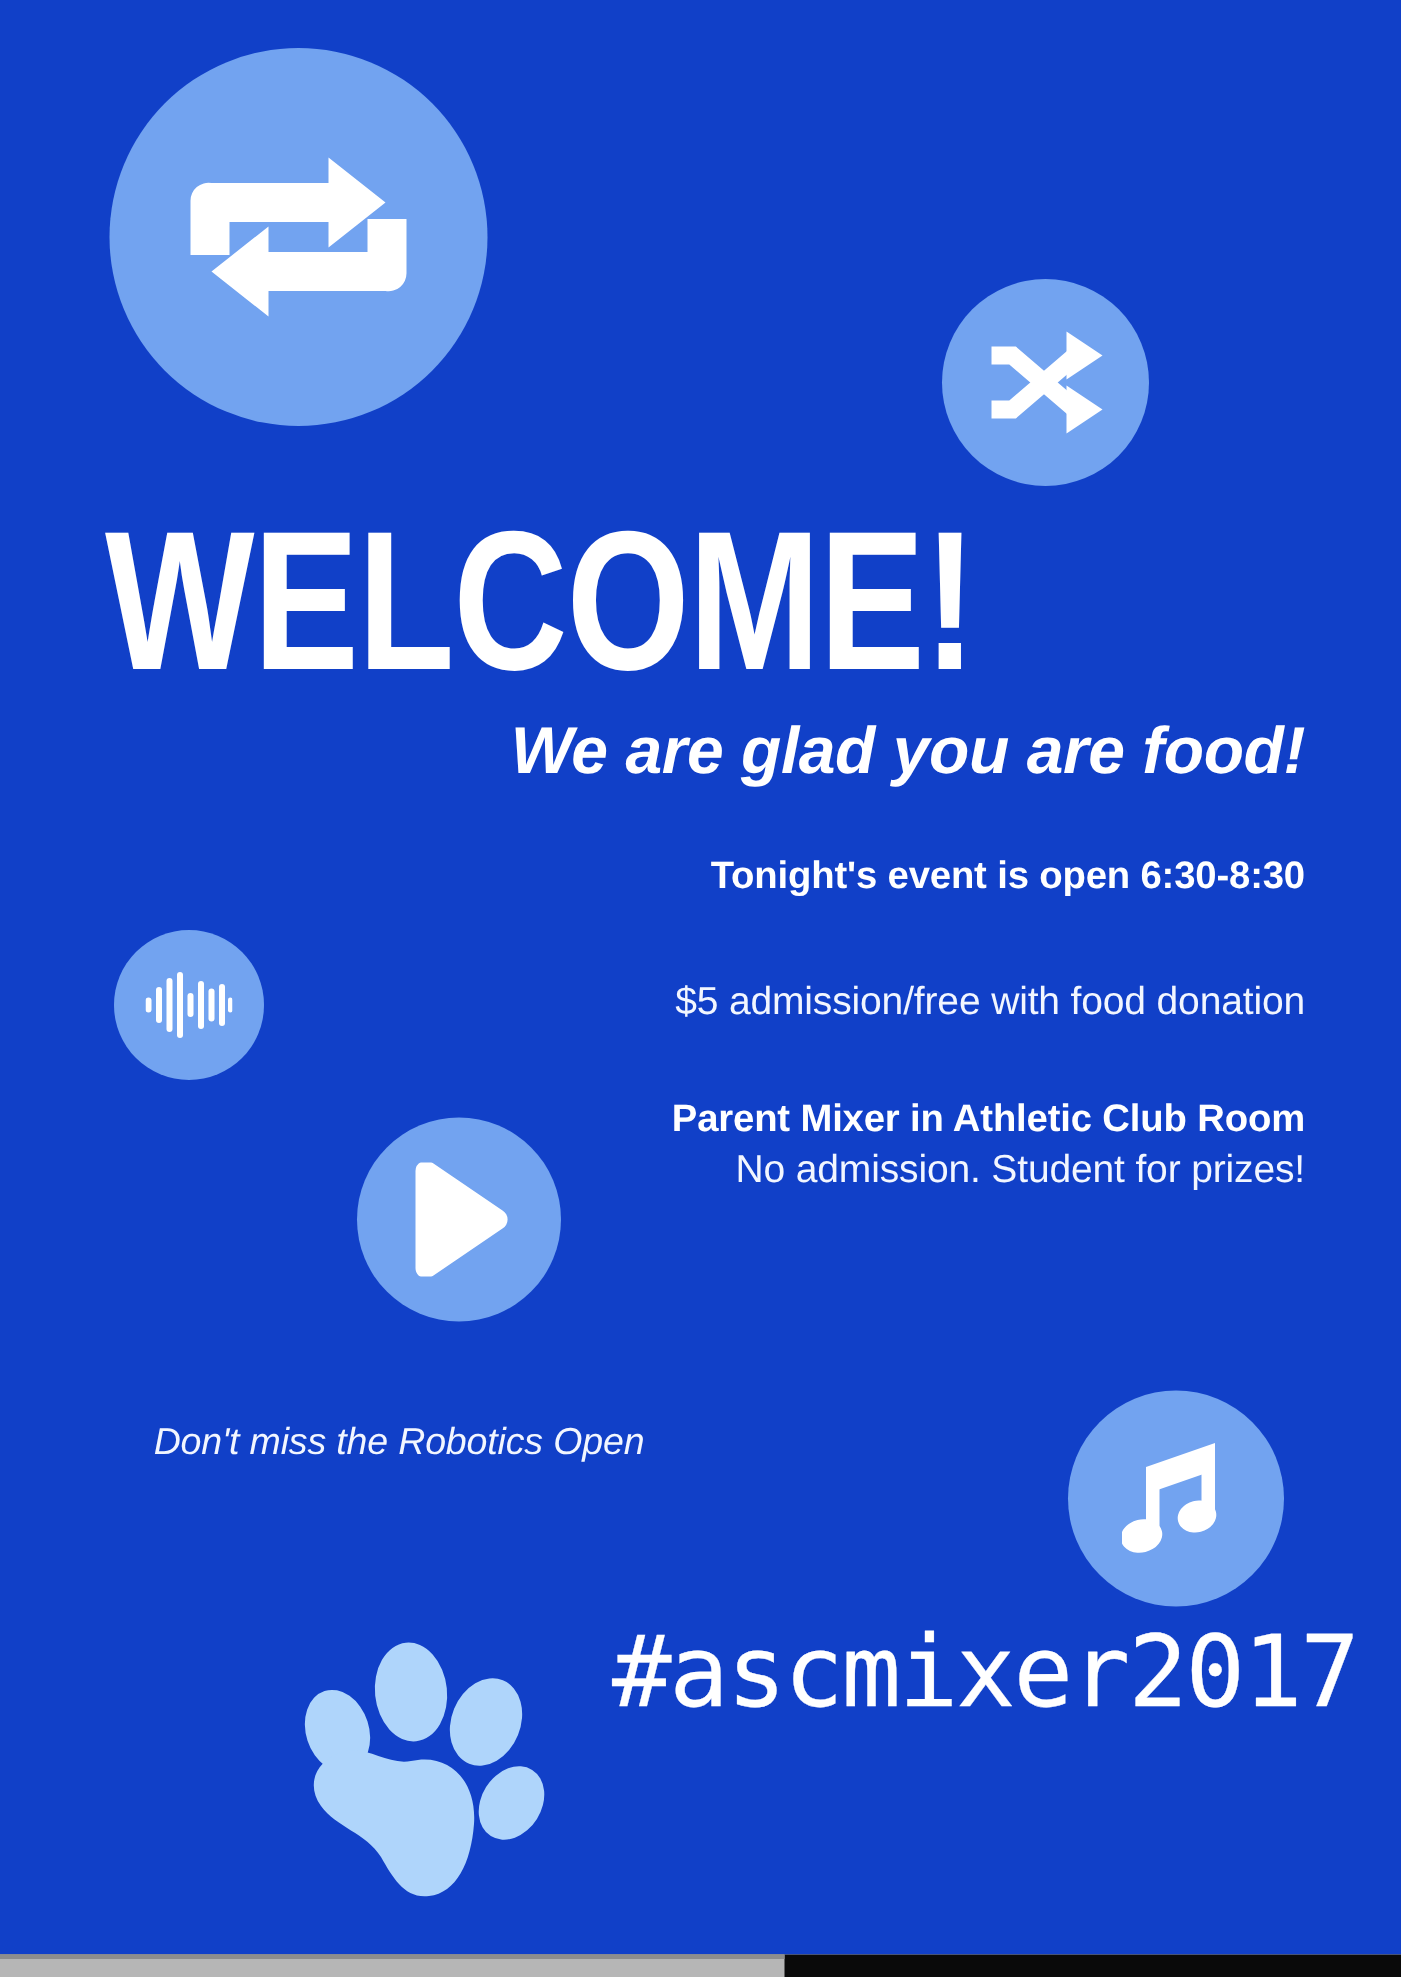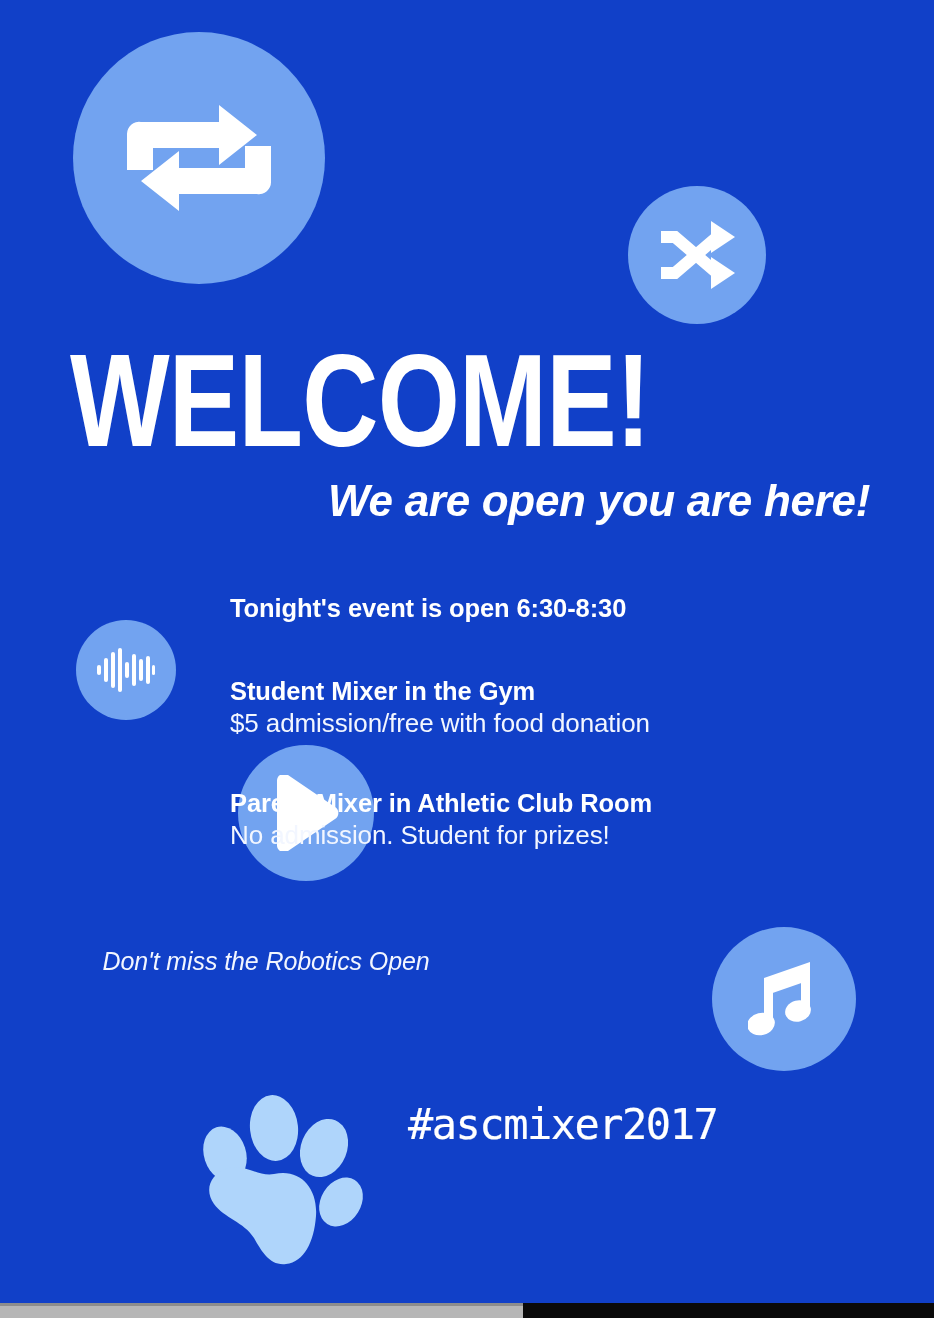--- a/index.html
+++ b/index.html
@@ -108,23 +108,23 @@
     line-height: 1.05;
     letter-spacing: -0.3px;
     text-align: right;
     white-space: nowrap;
   }
 
   
   .info {
     position: absolute;
     right: 64px;
-    top: 592px;
+    top: 568px;
     width: 640px;
-    text-align: left;
+    text-align: right;
     color: #ffffff;
   }
 
   .info-line-strong {
     font-size: 25.5px;
     font-weight: bold;
     line-height: 1.28;
     letter-spacing: -0.1px;
     white-space: nowrap;
   }
@@ -152,24 +152,24 @@
     font-style: italic;
     font-weight: normal;
     line-height: 1.42;
     letter-spacing: -0.1px;
   }
 
   
   .hashtag {
     position: absolute;
     left: 408px;
-    top: 1100px;
+    top: 1076px;
     color: #ffffff;
     font-family: "DejaVu Sans Mono", "Liberation Mono", monospace;
-    font-size: 42px;
+    font-size: 66px;
     font-weight: 300;
     letter-spacing: -1.5px;
     white-space: nowrap;
     -webkit-text-stroke: 0.2px #ffffff;
   }
 </style>
 </head>
 <body>
 
 <div class="poster">
@@ -280,28 +280,27 @@
             C 48 130, 28 126, 18 112
             C 8 98, 14 82, 32 76
             C 48 71, 62 85, 78 82
             Z"></path>
         </g>
       </svg>
     </div>
 
     <div class="headline">WELCOME!</div>
 
-    <div class="subhead">We are open you are here!</div>
+    <div class="subhead">We are glad you are food!</div>
 
     <div class="info">
       <div class="info-line-strong">Tonight's event is open 6:30-8:30</div>
 
       <div class="info-gap-lg"></div>
 
-      <div class="info-line-strong">Student Mixer in the Gym</div>
       <div class="info-line-light">$5 admission/free with food donation</div>
 
       <div class="info-gap-md"></div>
 
       <div class="info-line-strong">Parent Mixer in Athletic Club Room</div>
       <div class="info-line-light">No admission. Student for prizes!</div>
     </div>
 
     <div class="note">
       <div>Don't miss the Robotics Open</div>

